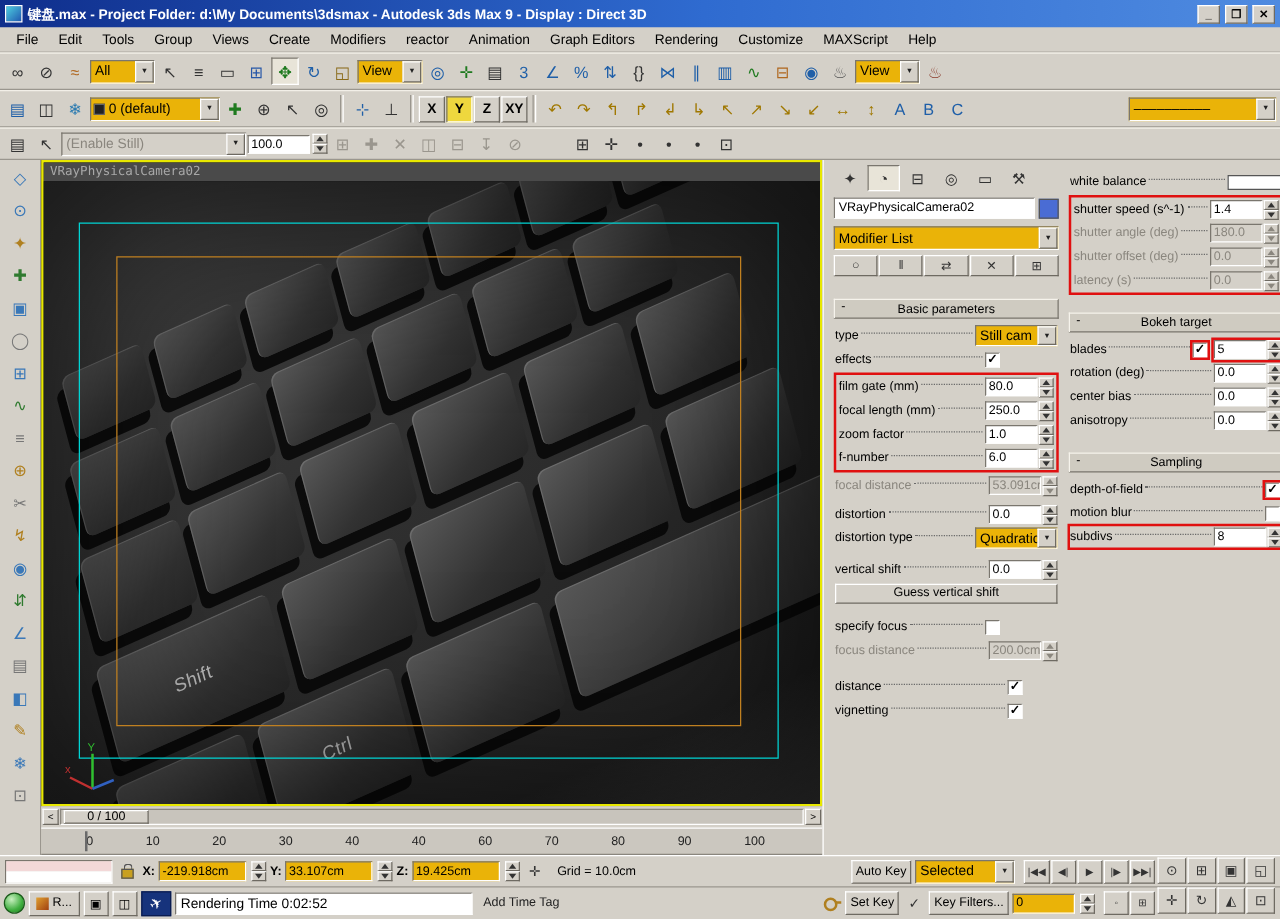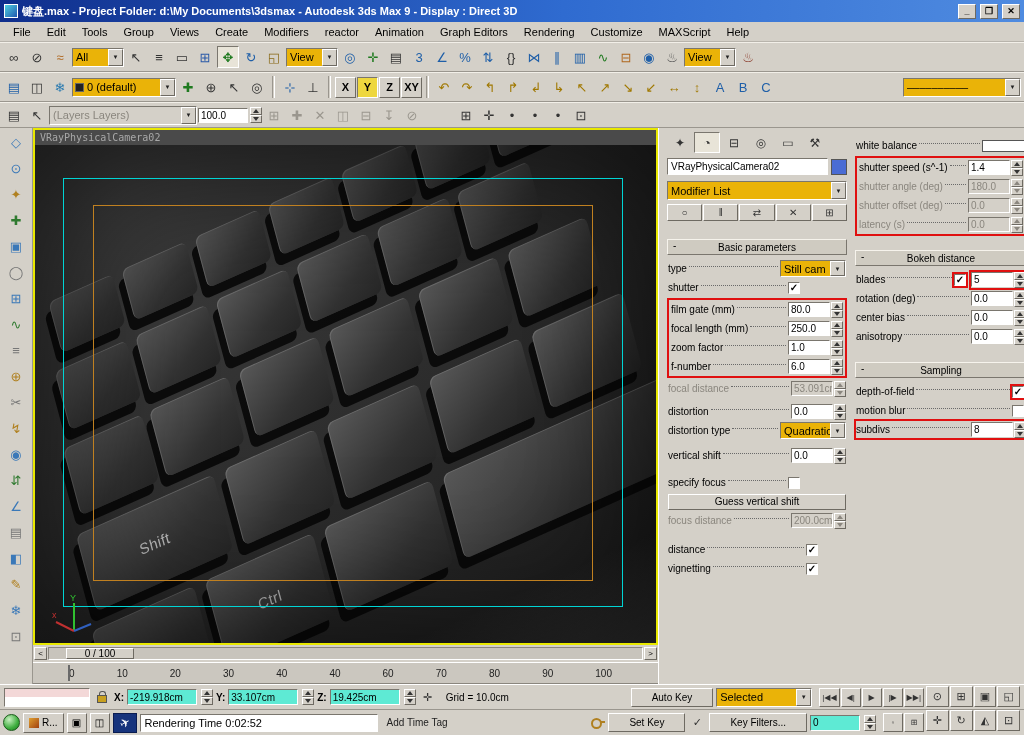--- a/index.html
+++ b/index.html
@@ -69,21 +69,21 @@
   .sfo{left:58px;top:60px;right:63px;bottom:62px;border:1px solid #c08020}
   #tripod{position:absolute;left:16px;bottom:6px}
 
   
   #timeslider{position:absolute;left:33px;top:645px;width:625px;height:17px;background:#d4d0c8;
     display:flex;align-items:center;padding:1px}
   .tsarrow{width:13px;height:13px;background:#d4d0c8;border:1px solid;border-color:#fff #6e6a62 #6e6a62 #fff;
     font-size:8px;display:flex;align-items:center;justify-content:center;flex:none}
   .tstrack{flex:1;height:13px;background:#c8c4bc;border:1px solid;border-color:#8a867e #fff #fff #8a867e;
     position:relative;margin:0 1px}
-  .tspill{position:absolute;left:17px;top:0;width:68px;height:11px;background:#d4d0c8;border:1px solid;
+  .tspill{position:absolute;left:2px;top:0;width:68px;height:11px;background:#d4d0c8;border:1px solid;
     border-color:#fff #6e6a62 #6e6a62 #fff;font-size:10px;display:flex;align-items:center;justify-content:center}
   #ruler{position:absolute;left:33px;top:662px;width:625px;height:22px;background:#cbc7bf;border-top:1px solid #fff;
     border-bottom:1px solid #8a867e;display:flex;align-items:center;justify-content:space-between;
     padding:0 46px 0 36px;font-size:10px;color:#222}
   #ruler::before{content:"";position:absolute;left:35px;top:2px;bottom:2px;width:2px;background:#6a6a6a}
 
   
   #cmdpanel{position:absolute;left:658px;top:128px;width:366px;height:556px;background:#d4d0c8;border-left:1px solid #fff}
   #cp-left{position:absolute;left:8px;top:4px;width:180px}
   #cp-right{position:absolute;left:196px;top:8px;width:172px}
@@ -132,27 +132,27 @@
 
   
   #statusA{position:absolute;left:0;top:684px;width:1024px;height:25px;background:#d4d0c8;border-top:1px solid #fff;
     display:flex;align-items:center;padding:0 100px 0 4px;gap:3px}
   #statusB{position:absolute;left:0;top:709px;width:1024px;height:26px;background:#d4d0c8;border-top:1px solid #9a968e;
     display:flex;align-items:center;padding:0 100px 0 3px;gap:3px}
   .listener{width:86px;height:19px;display:flex;flex-direction:column;border:1px solid;border-color:#7a766e #fff #fff #7a766e;flex:none}
   .lis-top{flex:1;background:#f3d8d8}
   .lis-bot{flex:1;background:#fff}
   .coordlab{font-size:10px;font-weight:bold}
-  .coordfld{width:70px;height:16px;background:#5eead4;border:1px solid;border-color:#7a766e #fff #fff #7a766e;font-size:10px;
+  .coordfld{width:70px;height:16px;background:#eab308;border:1px solid;border-color:#7a766e #fff #fff #7a766e;font-size:10px;
     display:flex;align-items:center;padding:0 2px;overflow:hidden;white-space:nowrap;flex:none}
   .frame{width:50px}
   .gridtext{font-size:10px;margin-left:6px;white-space:nowrap}
   .flexsp{flex:1}
   .skbtn{height:19px;background:#d4d0c8;border:1px solid;border-color:#fff #6e6a62 #6e6a62 #fff;font-size:10px;
-    display:flex;align-items:center;justify-content:center;padding:0 20px;white-space:nowrap;flex:none}
+    display:flex;align-items:center;justify-content:center;padding:0 3px;white-space:nowrap;flex:none}
   #playback,#timeextra{display:flex;gap:1px;margin-left:4px}
   #playback .tbtn,#timeextra .tbtn{min-width:20px;height:19px;font-size:8px;border:1px solid;
     border-color:#fff #6e6a62 #6e6a62 #fff;background:#d4d0c8;padding:0 2px}
   #navcluster{position:absolute;left:926px;top:686px;width:94px;height:46px;display:grid;
     grid-template-columns:repeat(4,1fr);gap:1px}
   #navcluster .tbtn{height:21px;min-width:0;font-size:11px;border:1px solid;border-color:#fff #6e6a62 #6e6a62 #fff;background:#d4d0c8}
   .lock{position:relative;width:10px;height:8px;background:#c8a020;border:1px solid #555;margin-top:4px}
   .lock::before{content:"";position:absolute;left:1px;top:-5px;width:5px;height:4px;border:1px solid #555;
     border-bottom:none;border-radius:3px 3px 0 0}
   .keyico{width:15px;height:15px;position:relative;display:inline-block;flex:none}
@@ -280,21 +280,21 @@
     <span class="tbtn" style="color: rgb(31, 95, 168);">C</span>
     <span class="dd" style="width: 118px; margin-left: auto;">
       <span class="ddval">––––––––––</span>
       <span class="ddarw">▼</span>
     </span>
   </div>
 <div id="tb3" class="tbrow">
     <span class="tbtn">▤</span>
     <span class="tbtn">↖</span>
     <span class="dd ddis" style="width: 148px;">
-      <span class="ddval">(Layers Layers)</span>
+      <span class="ddval">(Enable Still)</span>
       <span class="ddarw">▼</span>
     </span>
     <span class="numfld" style="width: 50px;">100.0</span>
     <span class="spincol">
       <span class="sbtn">
         <i class="up"></i>
       </span>
       <span class="sbtn">
         <i class="dn"></i>
       </span>
@@ -444,21 +444,21 @@
     <div>
         <div class="prow">
           <span class="plab">type</span>
           <span class="plead"></span>
           <span class="dd">
             <span class="ddval">Still cam</span>
             <span class="ddarw">▼</span>
           </span>
         </div>
         <div class="prow">
-          <span class="plab">shutter</span>
+          <span class="plab">effects</span>
           <span class="plead"></span>
           <span class="cbwrap" style="margin-right: 46px;">
             <span class="cb">✓</span>
           </span>
         </div>
       </div>
     <div class="redbox">
         <div class="prow">
           <span class="plab">film gate (mm)</span>
           <span class="plead"></span>
@@ -567,29 +567,29 @@
             <span class="spincol">
               <span class="sbtn">
                 <i class="up"></i>
               </span>
               <span class="sbtn">
                 <i class="dn"></i>
               </span>
             </span>
           </span>
         </div>
+        <div class="prow">
+          <span class="pbtn">Guess vertical shift</span>
+        </div>
         <div class="prow" style="margin-top: 8px;">
           <span class="plab">specify focus</span>
           <span class="plead"></span>
           <span class="cbwrap" style="margin-right: 46px;">
             <span class="cb"></span>
           </span>
-        </div>
-        <div class="prow">
-          <span class="pbtn">Guess vertical shift</span>
         </div>
         <div class="prow dis">
           <span class="plab">focus distance</span>
           <span class="plead"></span>
           <span class="numwrap">
             <span class="numfld fdis">200.0cm</span>
             <span class="spincol dis">
               <span class="sbtn">
                 <i class="up"></i>
               </span>
@@ -680,21 +680,21 @@
               </span>
               <span class="sbtn">
                 <i class="dn"></i>
               </span>
             </span>
           </span>
         </div>
       </div>
     <div class="ro" style="margin-top:14px">
       <span class="mn">-</span>
-      <span>Bokeh distance</span>
+      <span>Bokeh target</span>
     </div>
     <div>
         <div class="prow">
           <span class="plab">blades</span>
           <span class="plead"></span>
           <span class="cbwrap hl">
             <span class="cb">✓</span>
           </span>
           <span style="width: 5px;"></span>
           <span class="numwrap hl">
@@ -828,21 +828,21 @@
         <i class="up"></i>
       </span>
       <span class="sbtn">
         <i class="dn"></i>
       </span>
     </span>
   <span class="tbtn sm">✛</span>
   <span class="gridtext">Grid = 10.0cm</span>
   <span class="flexsp"></span>
   <span class="skbtn">Auto Key</span>
-  <span class="dd" style="width:96px">
+  <span class="dd" style="width:80px">
     <span class="ddval">Selected</span>
     <span class="ddarw">▼</span>
   </span>
   <span id="playback">
       <span class="tbtn">|◀◀</span>
       <span class="tbtn">◀|</span>
       <span class="tbtn">▶</span>
       <span class="tbtn">|▶</span>
       <span class="tbtn">▶▶|</span>
     </span>

